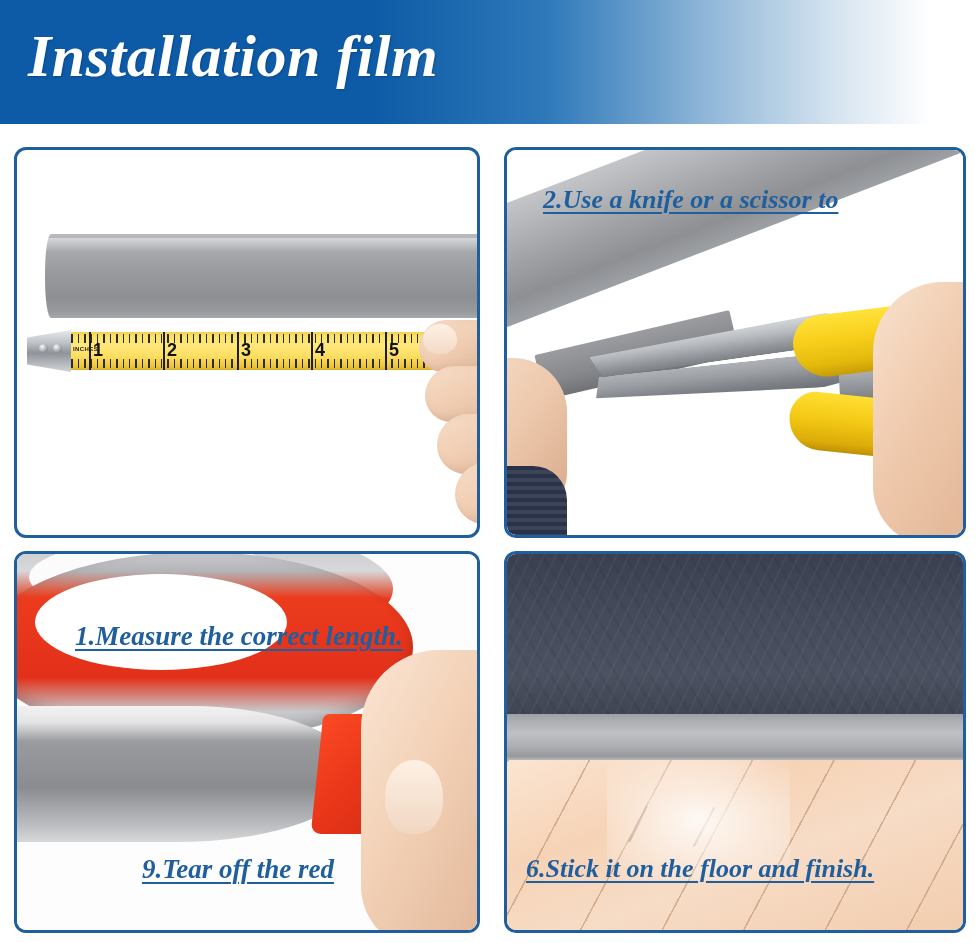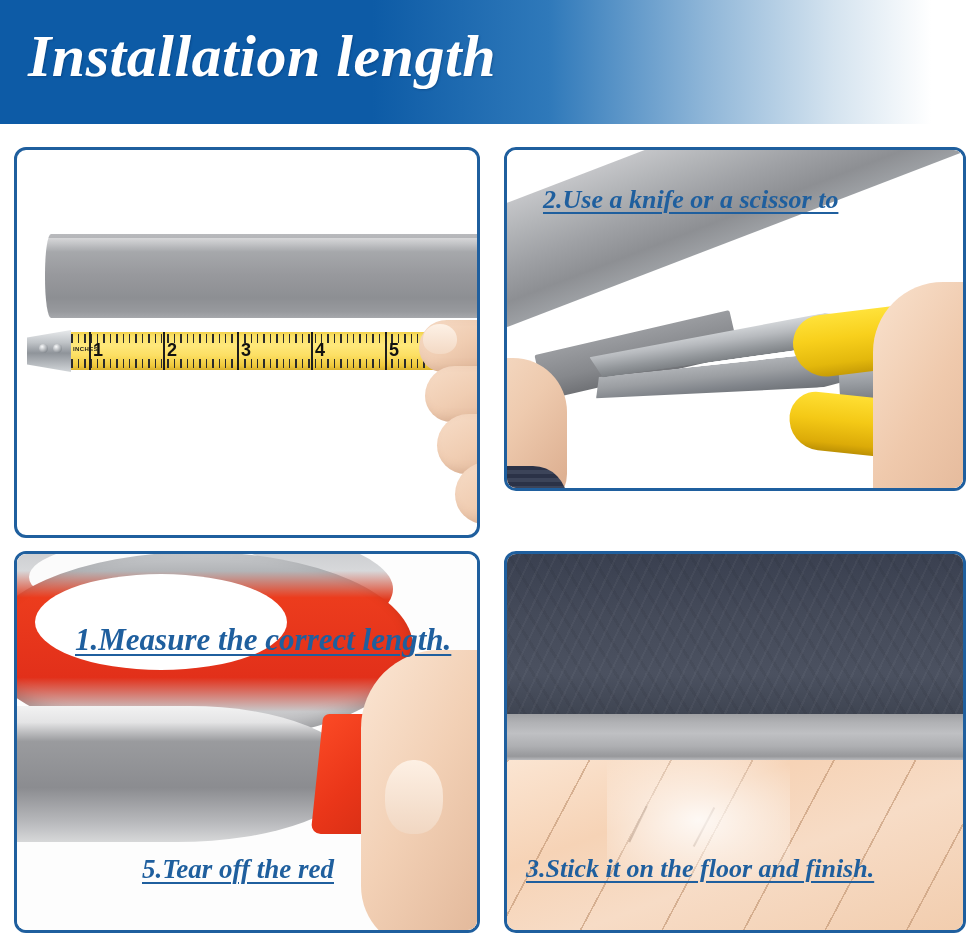--- a/index.html
+++ b/index.html
@@ -53,42 +53,42 @@
     box-sizing: border-box;
   }
   .panel-inner {
     position: absolute;
     inset: 0;
     border-radius: 9px;
     overflow: hidden;
   }
 
   #panel-1 { left: 14px;  top: 147px; width: 466px; height: 391px; }
-  #panel-2 { left: 504px; top: 147px; width: 462px; height: 344px; }
+  #panel-2 { left: 504px; top: 147px; width: 462px; height: 391px; }
   #panel-3 { left: 14px;  top: 551px; width: 466px; height: 382px; }
   #panel-4 { left: 504px; top: 551px; width: 462px; height: 382px; }
 
   
   .caption {
     position: absolute;
     z-index: 40;
     font-family: "Liberation Serif", serif;
     font-style: italic;
     font-weight: 700;
     color: #1f5f9e;
     line-height: 1.55;
     white-space: nowrap;
   }
   .caption .line {
     display: block;
     text-decoration: underline;
     text-underline-offset: 4px;
     text-decoration-thickness: 2px;
   }
-  #cap-1 { left: 58px;  top: 466px; font-size: 31px; }
+  #cap-1 { left: 58px;  top: 466px; font-size: 27px; }
   #cap-2 { left: 36px;  top: 30px;  font-size: 26px; }
   #cap-3 { left: 125px; top: 295px; font-size: 27px; }
   #cap-4 { left: 19px;  top: 295px; font-size: 26px; }
 
   
   .p1-molding {
     position: absolute;
     left: 28px; top: 84px;
     width: 440px; height: 84px;
     background: linear-gradient(to bottom,
@@ -378,21 +378,21 @@
   }
   .p4-seam {
     position: absolute;
     background: rgba(150,108,78,0.6);
   }
 </style>
 </head>
 <body>
 
 <div class="header-band">
-  <div class="header-title">Installation length</div>
+  <div class="header-title">Installation film</div>
 </div>
 
 <div class="panel" id="panel-1">
   <div class="panel-inner">
 
     <div class="p1-molding"></div>
 
     <div class="p1-tape">
       <div class="tape-body">
         <div class="tape-edge-top"></div>
@@ -461,33 +461,33 @@
         <div class="p3-ring-outer-hole"></div>
       </div>
       <div class="p3-lower-band"></div>
       <div class="p3-red-tail"></div>
       <div class="p3-hand"></div>
       <div class="p3-thumbnail"></div>
     </div>
   </div>
 
   <div class="caption" id="cap-3">
-    <span class="line">5.Tear off the red</span>
+    <span class="line">9.Tear off the red</span>
   </div>
 </div>
 
 <div class="panel" id="panel-4">
   <div class="panel-inner">
     <div class="photo">
       <div class="p4-wall"></div>
       <div class="p4-molding"></div>
       <div class="p4-floor">
         <div class="p4-seam" style="left:130px; top:44px; width:2px; height:40px; transform:rotate(26deg);"></div>
         <div class="p4-seam" style="left:175px; top:66px; width:44px; height:2px; transform:rotate(-62deg);"></div>
       </div>
       <div class="p4-glow"></div>
     </div>
   </div>
 
   <div class="caption" id="cap-4">
-    <span class="line">3.Stick it on the floor and finish.</span>
+    <span class="line">6.Stick it on the floor and finish.</span>
   </div>
 </div>
 
 </body></html>

